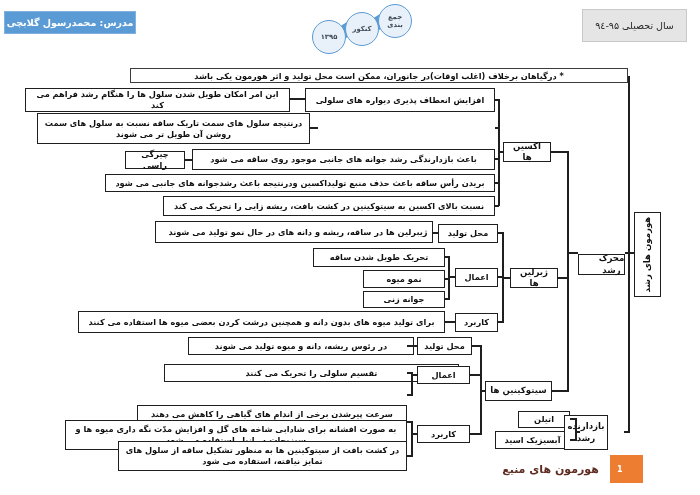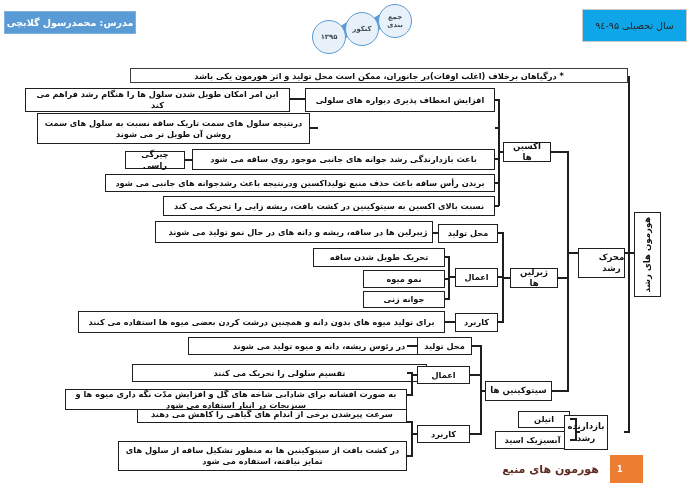--- a/index.html
+++ b/index.html
@@ -11,21 +11,21 @@
   .node{font-size:8.6px;}
   .ln{position:absolute;background:#1f1f1f;}
   .h{height:1.6px;}
   .v{width:1.6px;}
   .note{position:absolute;border:1px solid #3c3c3c;background:#fff;box-sizing:border-box;
         display:flex;align-items:center;justify-content:center;direction:rtl;
         font-size:8.2px;font-weight:bold;color:#111;}
   .teacher{position:absolute;background:#5b9bd5;border:1px solid #7fb2e0;color:#fff;
            display:flex;align-items:center;justify-content:center;direction:rtl;
            font-size:9.5px;font-weight:bold;box-sizing:border-box;}
-  .yearbox{position:absolute;border:1px solid #c9c9c9;background:#0ea5e9;color:#262626;
+  .yearbox{position:absolute;border:1px solid #c9c9c9;background:#e5e5e5;color:#262626;
            display:flex;align-items:center;justify-content:center;direction:rtl;
            font-size:9.5px;box-sizing:border-box;}
   .circle{position:absolute;width:34px;height:34px;border-radius:50%;
           border:1.6px solid #5b9bd5;background:#e8f0f9;box-sizing:border-box;
           display:flex;align-items:center;justify-content:center;text-align:center;
           direction:rtl;font-size:6.8px;font-weight:bold;color:#3d4a57;line-height:1.25;
           padding:2px;z-index:2;}
   .chev{position:absolute;width:0;height:0;border-top:8px solid transparent;
         border-bottom:8px solid transparent;border-right:13px solid #5b9bd5;z-index:1;}
   .vert span{transform:rotate(-90deg);white-space:nowrap;display:block;}
@@ -64,31 +64,31 @@
   <div class="bx" style="left:155px;top:221px;width:278px;height:22px;padding-left:11px;">ژیبرلین ها در ساقه، ریشه و دانه های در حال نمو تولید می شوند</div>
   <div class="bx" style="left:438px;top:224px;width:60px;height:19px;">محل تولید</div>
   <div class="bx" style="left:363px;top:270px;width:82px;height:18px;">نمو میوه</div>
   <div class="bx" style="left:313px;top:248px;width:132px;height:19px;">تحریک طویل شدن ساقه</div>
   <div class="bx" style="left:363px;top:291px;width:82px;height:17px;">جوانه زنی</div>
   <div class="bx" style="left:455px;top:268px;width:43px;height:19px;">اعمال</div>
   <div class="bx" style="left:78px;top:311px;width:367px;height:22px;">برای تولید میوه های بدون دانه و همچنین درشت کردن بعضی میوه ها استفاده می کنند</div>
   <div class="bx" style="left:455px;top:313px;width:43px;height:19px;">کاربرد</div>
   <div class="bx node" style="left:510px;top:268px;width:48px;height:20px;">ژبرلین ها</div>
 
-  <div class="bx" style="left:188px;top:337px;width:262px;height:18px;">در رئوس ریشه، دانه و میوه تولید می شوند</div>
+  <div class="bx" style="left:188px;top:337px;width:226px;height:18px;">در رئوس ریشه، دانه و میوه تولید می شوند</div>
   <div class="bx" style="left:417px;top:337px;width:55px;height:18px;">محل تولید</div>
-  <div class="bx" style="left:132px;top:364px;width:295px;height:18px;">تقسیم سلولی را تحریک می کنند</div>
+  <div class="bx" style="left:164px;top:364px;width:295px;height:18px;">تقسیم سلولی را تحریک می کنند</div>
   <div class="bx" style="left:137px;top:386px;width:270px;height:18px;margin-top:19px;">سرعت پیرشدن برخی از اندام های گیاهی را کاهش می دهند</div>
   <div class="bx" style="left:417px;top:366px;width:53px;height:18px;">اعمال</div>
-  <div class="bx" style="left:65px;top:389px;width:342px;height:21px;">به صورت افشانه برای شادابی شاخه های گل و افزایش مدّت نگه داری میوه ها و سبزیجات در انبار استفاده می شود</div>
+  <div class="bx" style="left:65px;top:420px;width:342px;height:30px;">به صورت افشانه برای شادابی شاخه های گل و افزایش مدّت نگه داری میوه ها و سبزیجات در انبار استفاده می شود</div>
   <div class="bx" style="left:118px;top:441px;width:289px;height:30px;">در کشت بافت از سیتوکینین ها به منظور تشکیل ساقه از سلول های تمایز نیافته، استفاده می شود</div>
   <div class="bx" style="left:417px;top:425px;width:53px;height:18px;">کاربرد</div>
   <div class="bx node" style="left:485px;top:381px;width:67px;height:20px;">سیتوکینین ها</div>
 
-  <div class="bx node" style="left:578px;top:248px;width:47px;height:30px;padding-left:23px;">محرک رشد</div>
+  <div class="bx node" style="left:578px;top:254px;width:47px;height:21px;padding-left:23px;">محرک رشد</div>
   <div class="bx node vert" style="left:634px;top:212px;width:27px;height:85px;">
        <span>هورمون های رشد</span>
     </div>
   <div class="bx" style="left:518px;top:411px;width:52px;height:17px;">اتیلن</div>
   <div class="bx" style="left:495px;top:431px;width:75px;height:18px;">آبسیزیک اسید</div>
   <div class="bx node" style="left:564px;top:415px;width:44px;height:35px;">بازدارنده رشد</div>
 
   <i class="ln h" style="left:290px;top:98px;width:15px;"></i>
   <i class="ln h" style="left:310px;top:127px;width:8px;"></i>
   <i class="ln h" style="left:185px;top:159px;width:7px;"></i>

